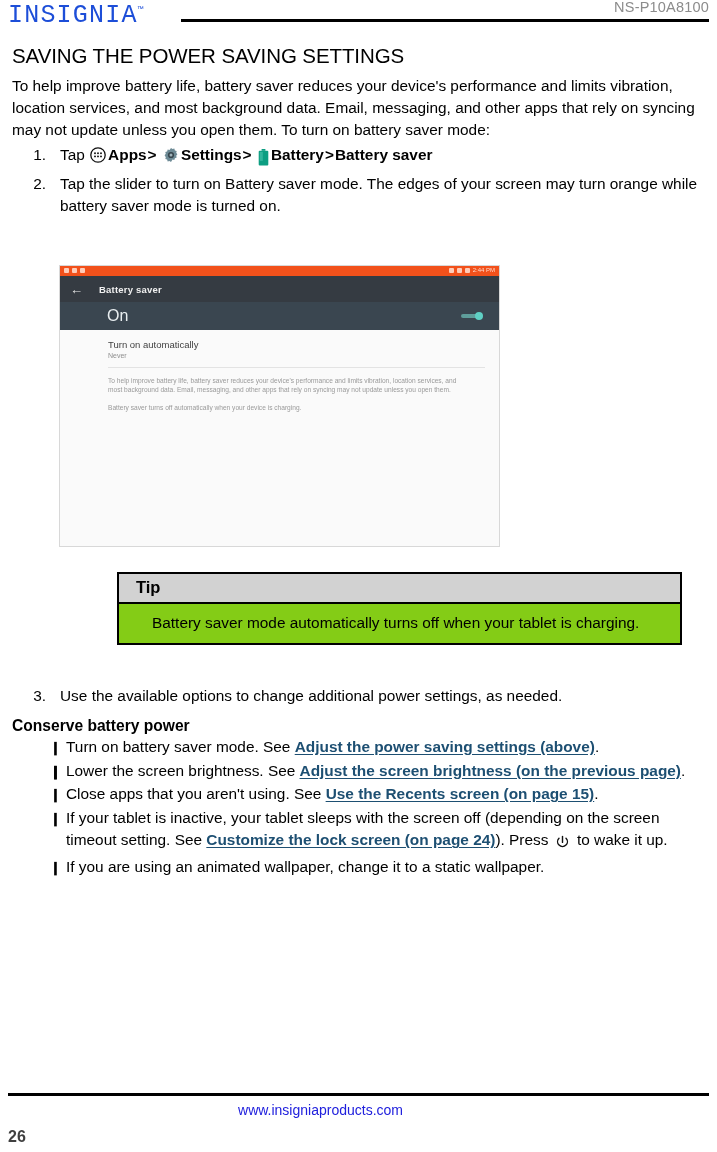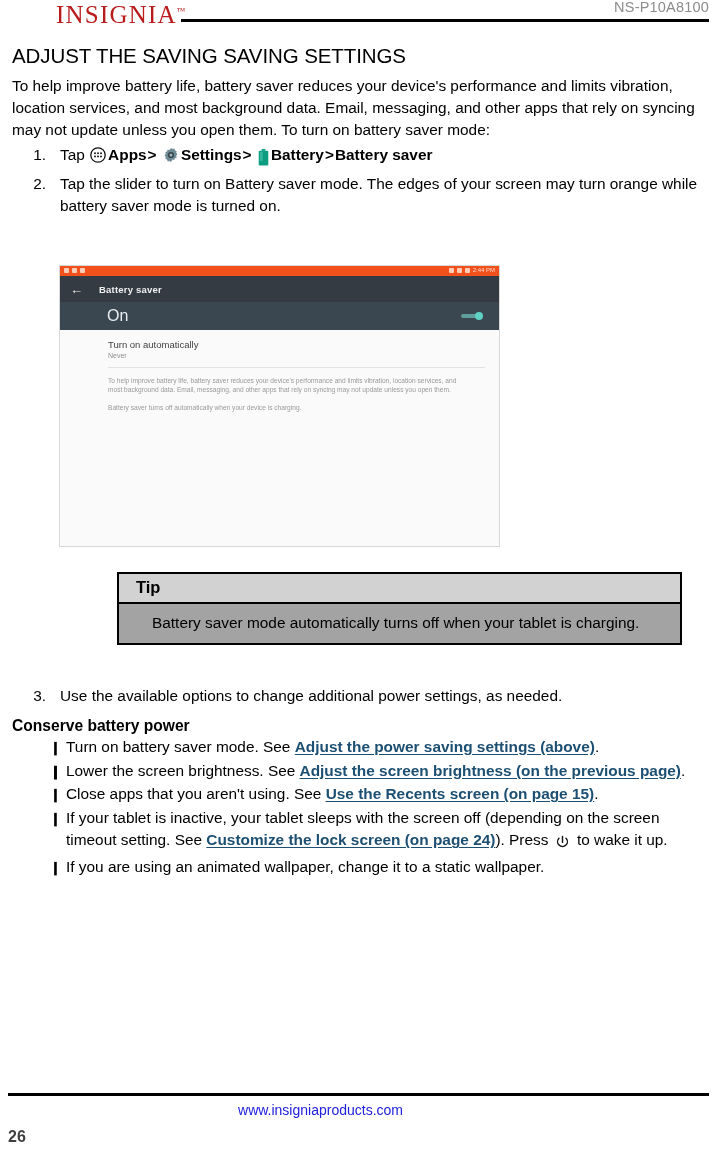--- a/index.html
+++ b/index.html
@@ -32,24 +32,23 @@
     color: #8c8c8c;
     letter-spacing: 0.2px;
     font-family: "Liberation Sans", sans-serif;
   }
   .brand-logo {
     position: absolute;
     left: 8px;
     top: 1px;
     font-size: 25px;
     letter-spacing: 1.2px;
-    color: #b91c1c;
-    font-family: Liberation Serif, serif;
+    color: #1d4ed8;
+    font-family: Liberation Mono, monospace;
     font-weight: 400;
-    margin-left: 48px;
   }
   .brand-logo .tm {
     font-size: 9px;
     vertical-align: super;
     letter-spacing: 0;
   }
   .header-rule {
     position: absolute;
     left: 181px;
     right: 8px;
@@ -269,21 +268,21 @@
   .nav-glyph { color: #ffffff; opacity: 0.92; }
 
   
   .tip-box {
     position: absolute;
     left: 117px;
     top: 572px;
     width: 565px;
     border: 2px solid #000;
     box-sizing: border-box;
-    background: #a3a3a3;
+    background: #84cc16;
   }
   .tip-header {
     background: #d2d2d2;
     border-bottom: 2px solid #000;
     padding: 4px 0 5px 17px;
     font-size: 16.5px;
     font-weight: bold;
   }
   .tip-body {
     padding: 8px 16px 9px 33px;
@@ -361,21 +360,21 @@
 </head>
 <body>
 
 <div class="page-header">
   <div class="model-number">NS-P10A8100</div>
   <div class="brand-logo"><span>INSIGNIA</span><span class="tm">™</span></div>
   <div class="header-rule"></div>
 </div>
 
 <div class="content">
-  <h1 class="section-title">ADJUST THE SAVING SAVING SETTINGS</h1>
+  <h1 class="section-title">SAVING THE POWER SAVING SETTINGS</h1>
   <p class="intro">To help improve battery life, battery saver reduces your device's performance and limits vibration, location services, and most background data. Email, messaging, and other apps that rely on syncing may not update unless you open them. To turn on battery saver mode:</p>
 
   <ol class="steps">
     <li class="step-1">
       <span class="step-num">1.</span><span>Tap</span>
       <span class="icon-inline"><svg class="apps-icon" viewBox="0 0 16 16">
             <circle cx="8" cy="8" r="7.2" fill="none" stroke="#111" stroke-width="1.3"></circle>
             <circle cx="5" cy="6.2" r="0.95" fill="#111"></circle>
             <circle cx="8" cy="6.2" r="0.95" fill="#111"></circle>
             <circle cx="11" cy="6.2" r="0.95" fill="#111"></circle>

